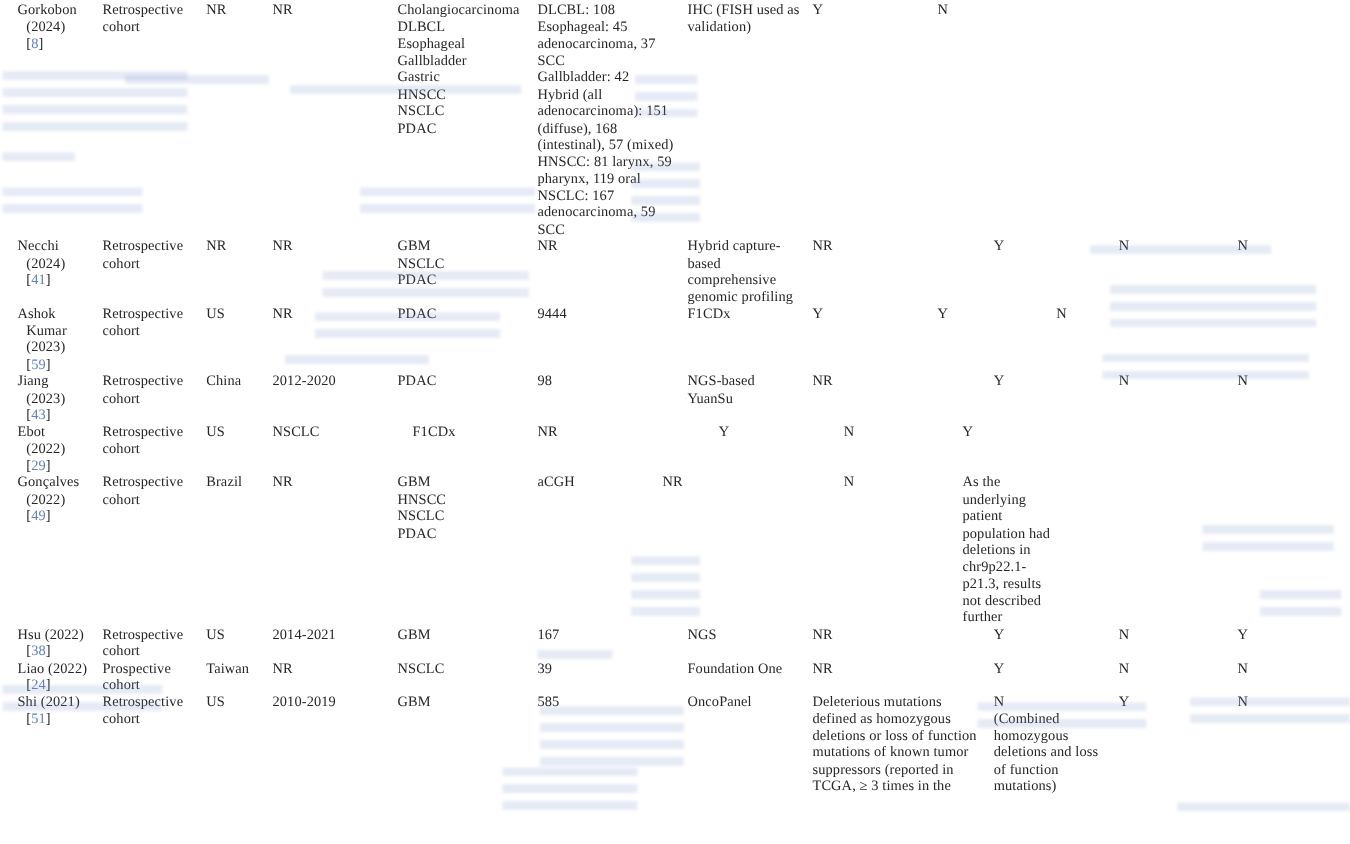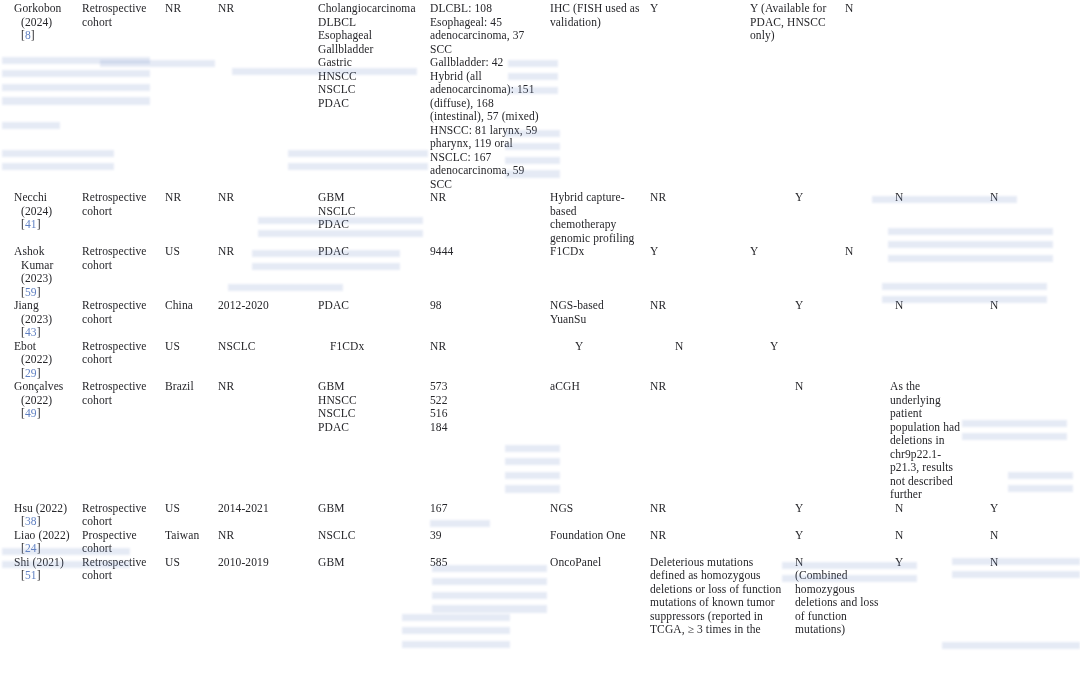--- a/index.html
+++ b/index.html
@@ -82,25 +82,20 @@
           <div class="line">adenocarcinoma, 59</div>
           <div class="line">SCC</div>
         </div>
         <div class="cell c-assay">
           <div class="line">IHC (FISH used as</div>
           <div class="line">validation)</div>
         </div>
         <div class="cell c-f1">
           <div class="line">Y</div>
         </div>
-        <div class="cell c-f2">
-          <div class="line">Y (Available for</div>
-          <div class="line">PDAC, HNSCC</div>
-          <div class="line">only)</div>
-        </div>
         <div class="cell c-f3">
           <div class="line">N</div>
         </div>
       </div>
       <div class="row">
         <div class="cell c-study">
           <div class="line">Necchi</div>
           <div class="line ind">(2024)</div>
           <div class="line ind">[<span class="cite">41</span>]</div>
         </div>
@@ -118,21 +113,21 @@
           <div class="line">GBM</div>
           <div class="line">NSCLC</div>
           <div class="line">PDAC</div>
         </div>
         <div class="cell c-n">
           <div class="line">NR</div>
         </div>
         <div class="cell c-assay">
           <div class="line">Hybrid capture-</div>
           <div class="line">based</div>
-          <div class="line">chemotherapy</div>
+          <div class="line">comprehensive</div>
           <div class="line">genomic profiling</div>
         </div>
         <div class="cell c-notes">
           <div class="line">NR</div>
         </div>
         <div class="cell c-f1">
           <div class="line">Y</div>
         </div>
         <div class="cell c-f2">
           <div class="line">N</div>
@@ -262,26 +257,20 @@
           <div class="line">Brazil</div>
         </div>
         <div class="cell c-period">
           <div class="line">NR</div>
         </div>
         <div class="cell c-tumors">
           <div class="line">GBM</div>
           <div class="line">HNSCC</div>
           <div class="line">NSCLC</div>
           <div class="line">PDAC</div>
-        </div>
-        <div class="cell c-n">
-          <div class="line">573</div>
-          <div class="line">522</div>
-          <div class="line">516</div>
-          <div class="line">184</div>
         </div>
         <div class="cell c-assay">
           <div class="line">aCGH</div>
         </div>
         <div class="cell c-notes">
           <div class="line">NR</div>
         </div>
         <div class="cell c-f2">
           <div class="line">N</div>
         </div>

